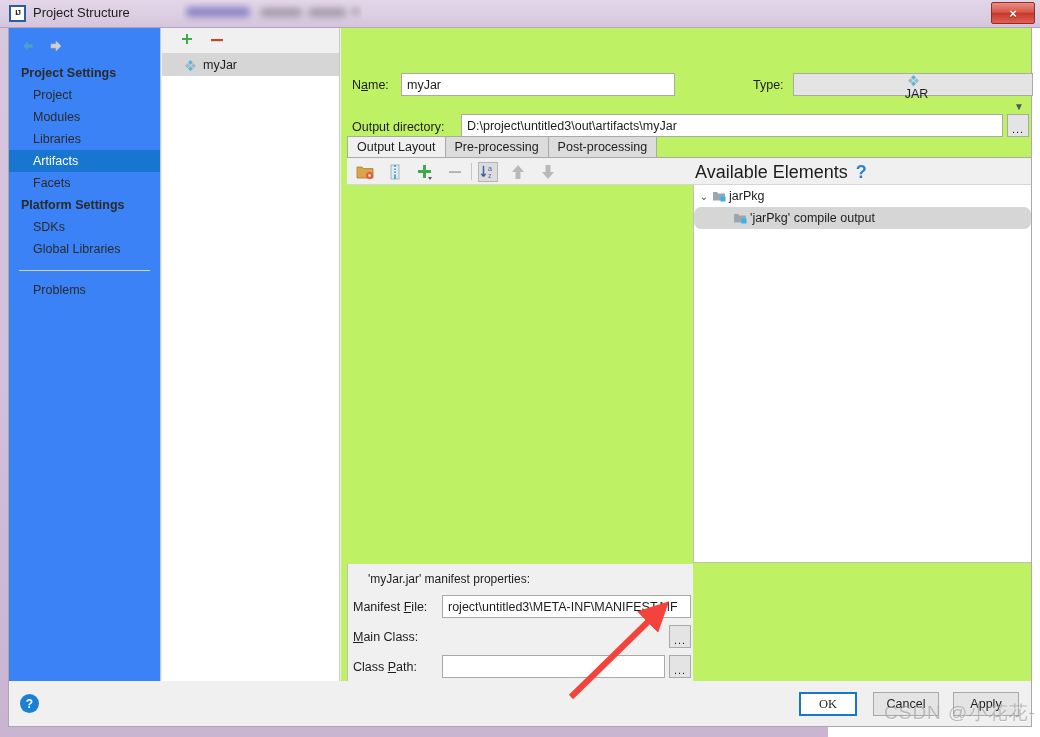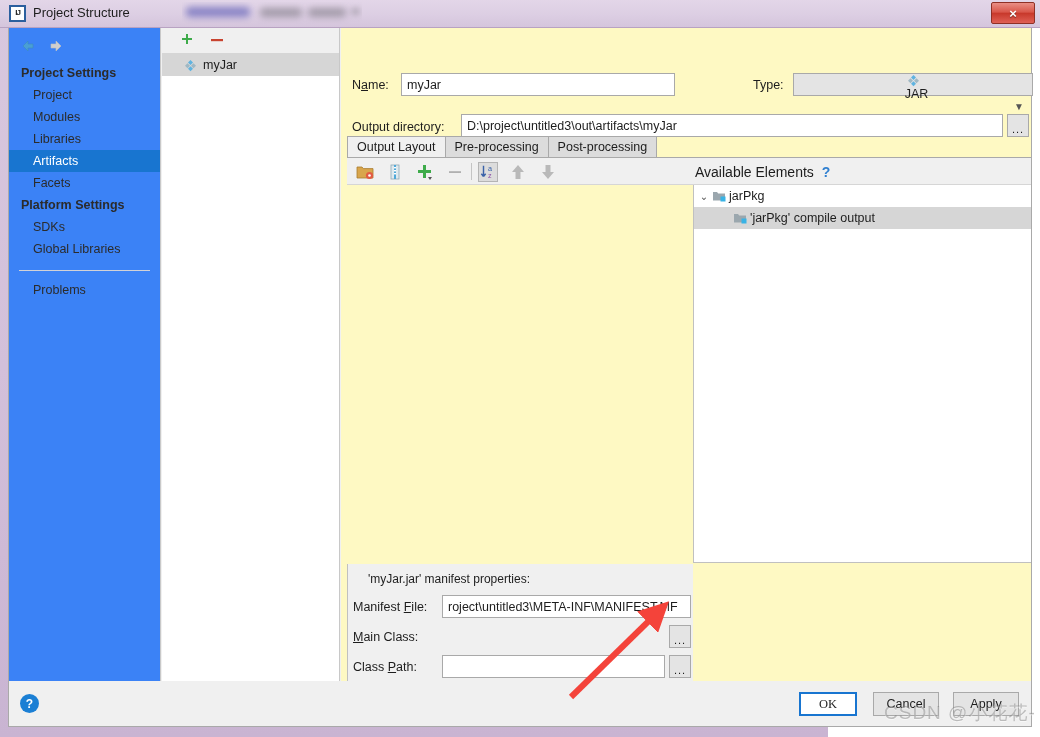--- a/index.html
+++ b/index.html
@@ -106,21 +106,21 @@
   }
   #artifact-row {
     height: 22px; background: #d6d6d6; display: flex; align-items: center;
     padding-left: 22px; font-size: 12.5px; color: #1d1d1d; cursor: pointer;
   }
   .jar-diamond { width: 13px; height: 13px; margin-right: 6px; flex: 0 0 auto; }
 
   
   #main {
     position: absolute; left: 332px; top: 0; right: 0; height: 653px;
-    background: #fef9c3;
+    background: #bef264;
   }
 
   .row { position: absolute; }
   .lbl { font-size: 12.5px; color: #1d1d1d; }
   .lbl u { text-decoration: underline; }
 
   .txtfield {
     border: 1px solid #a9a9a9; background: #ffffff;
     font-size: 12.5px; color: #1d1d1d;
     padding: 2px 5px; height: 23px; line-height: 19px;
@@ -169,21 +169,21 @@
   #tree-left {
     position: absolute; left: 6px; top: 157px; width: 346px; height: 378px;
     background: #ffffff; border: 1px solid #c0c0c0; border-top: none;
   }
   #tree-right {
     position: absolute; left: 352px; top: 157px; right: 0; height: 378px;
     background: #ffffff; border: 1px solid #c0c0c0; border-top: none; border-right: none;
   }
   #avail-header {
     position: absolute; left: 352px; top: 132px; right: 0; height: 24px;
-    font-size: 14px; color: #1d1d1d; display: flex; align-items: center; padding-left: 2px;
+    font-size: 18px; color: #1d1d1d; display: flex; align-items: center; padding-left: 2px;
   }
   .help-q { color: #2f7fd0; font-weight: bold; margin-left: 8px; cursor: pointer; }
 
   .tree-row {
     height: 22px; display: flex; align-items: center; font-size: 12.5px; color: #1d1d1d;
     cursor: pointer;
   }
   .tree-row.sel { background: #d6d6d6; }
   .twisty { width: 16px; text-align: center; color: #555; font-size: 10px; flex: 0 0 auto; cursor: pointer; }
 
@@ -402,21 +402,21 @@
         <div class="tree-row" style="padding-left:2px;">
           <span class="twisty">⌄</span>
           <span style="display:inline-flex; margin-right:2px;">
             <svg width="15" height="13" viewBox="0 0 15 13">
               <path d="M1 2 h4 l1.2 1.4 H13 V10.5 H1 Z" fill="#9ba7ae"></path>
               <rect x="8.5" y="6.5" width="5" height="5" fill="#39b3e5"></rect>
             </svg>
           </span>
           <span>jarPkg</span>
         </div>
-        <div class="tree-row sel" style="padding-left:2px;">
+        <div class="tree-row sel" style="padding-left:2px;border-radius:7px;">
           <span class="twisty"></span>
           <span style="display:inline-flex; margin-left:21px; margin-right:2px;">
             <svg width="15" height="13" viewBox="0 0 15 13">
               <path d="M1 2 h4 l1.2 1.4 H13 V10.5 H1 Z" fill="#9ba7ae"></path>
               <rect x="8.5" y="6.5" width="5" height="5" fill="#39b3e5"></rect>
             </svg>
           </span>
           <span>'jarPkg' compile output</span>
         </div>
       </div>

